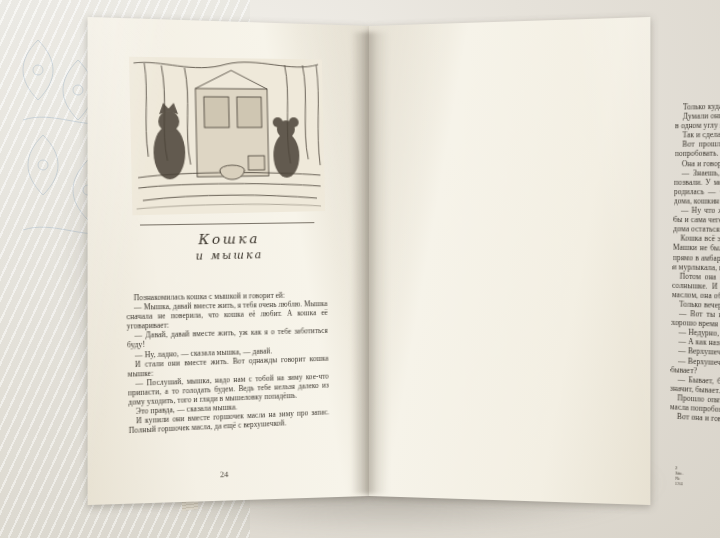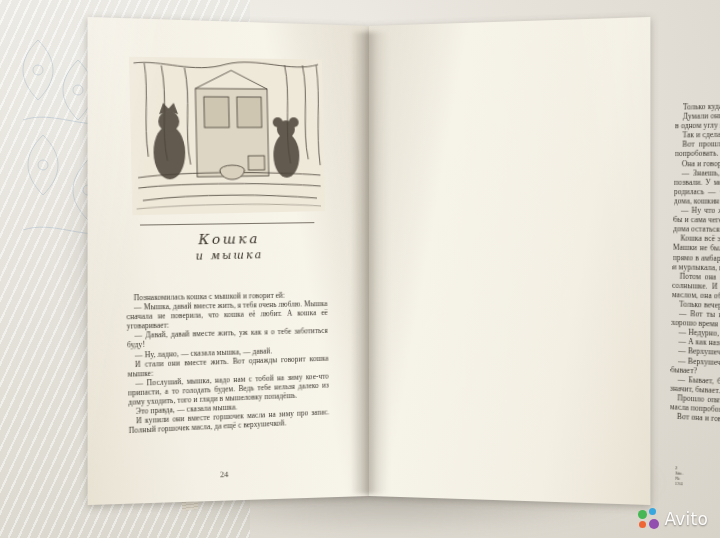--- a/index.html
+++ b/index.html
@@ -329,23 +329,14 @@
       </div>
 
       <div class="signature">2 Зак. № 134</div>
 
       <div class="sheen"></div>
     </div>
 
     <div class="gutter"></div>
   </div>
 
-  <div class="watermark">
-    <div class="wm-dots">
-      <i style="left:0;top:2px;width:9px;height:9px;background:#3ab54a"></i>
-      <i style="left:11px;top:0;width:7px;height:7px;background:#2aa3e0"></i>
-      <i style="left:1px;top:13px;width:7px;height:7px;background:#f25c2a"></i>
-      <i style="left:11px;top:11px;width:10px;height:10px;background:#8e44ad"></i>
-    </div>
-    <div class="wm-text">Avito</div>
-  </div>
 
 </div>
 
 </body></html>

